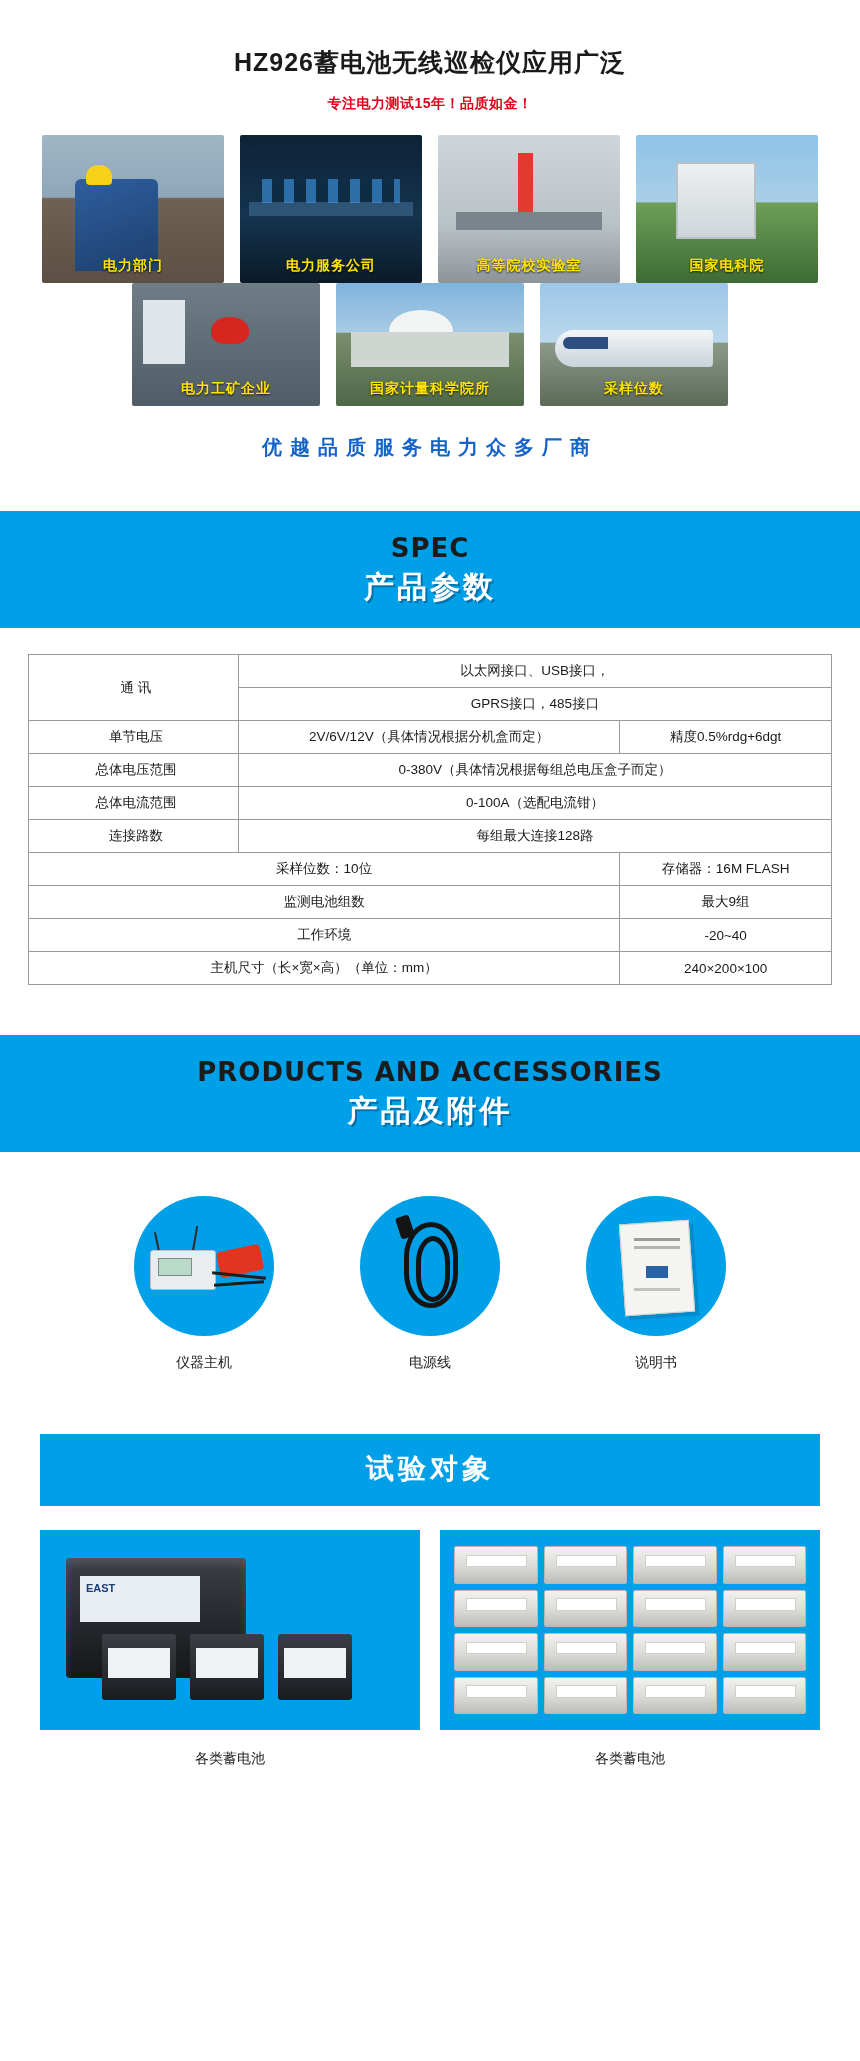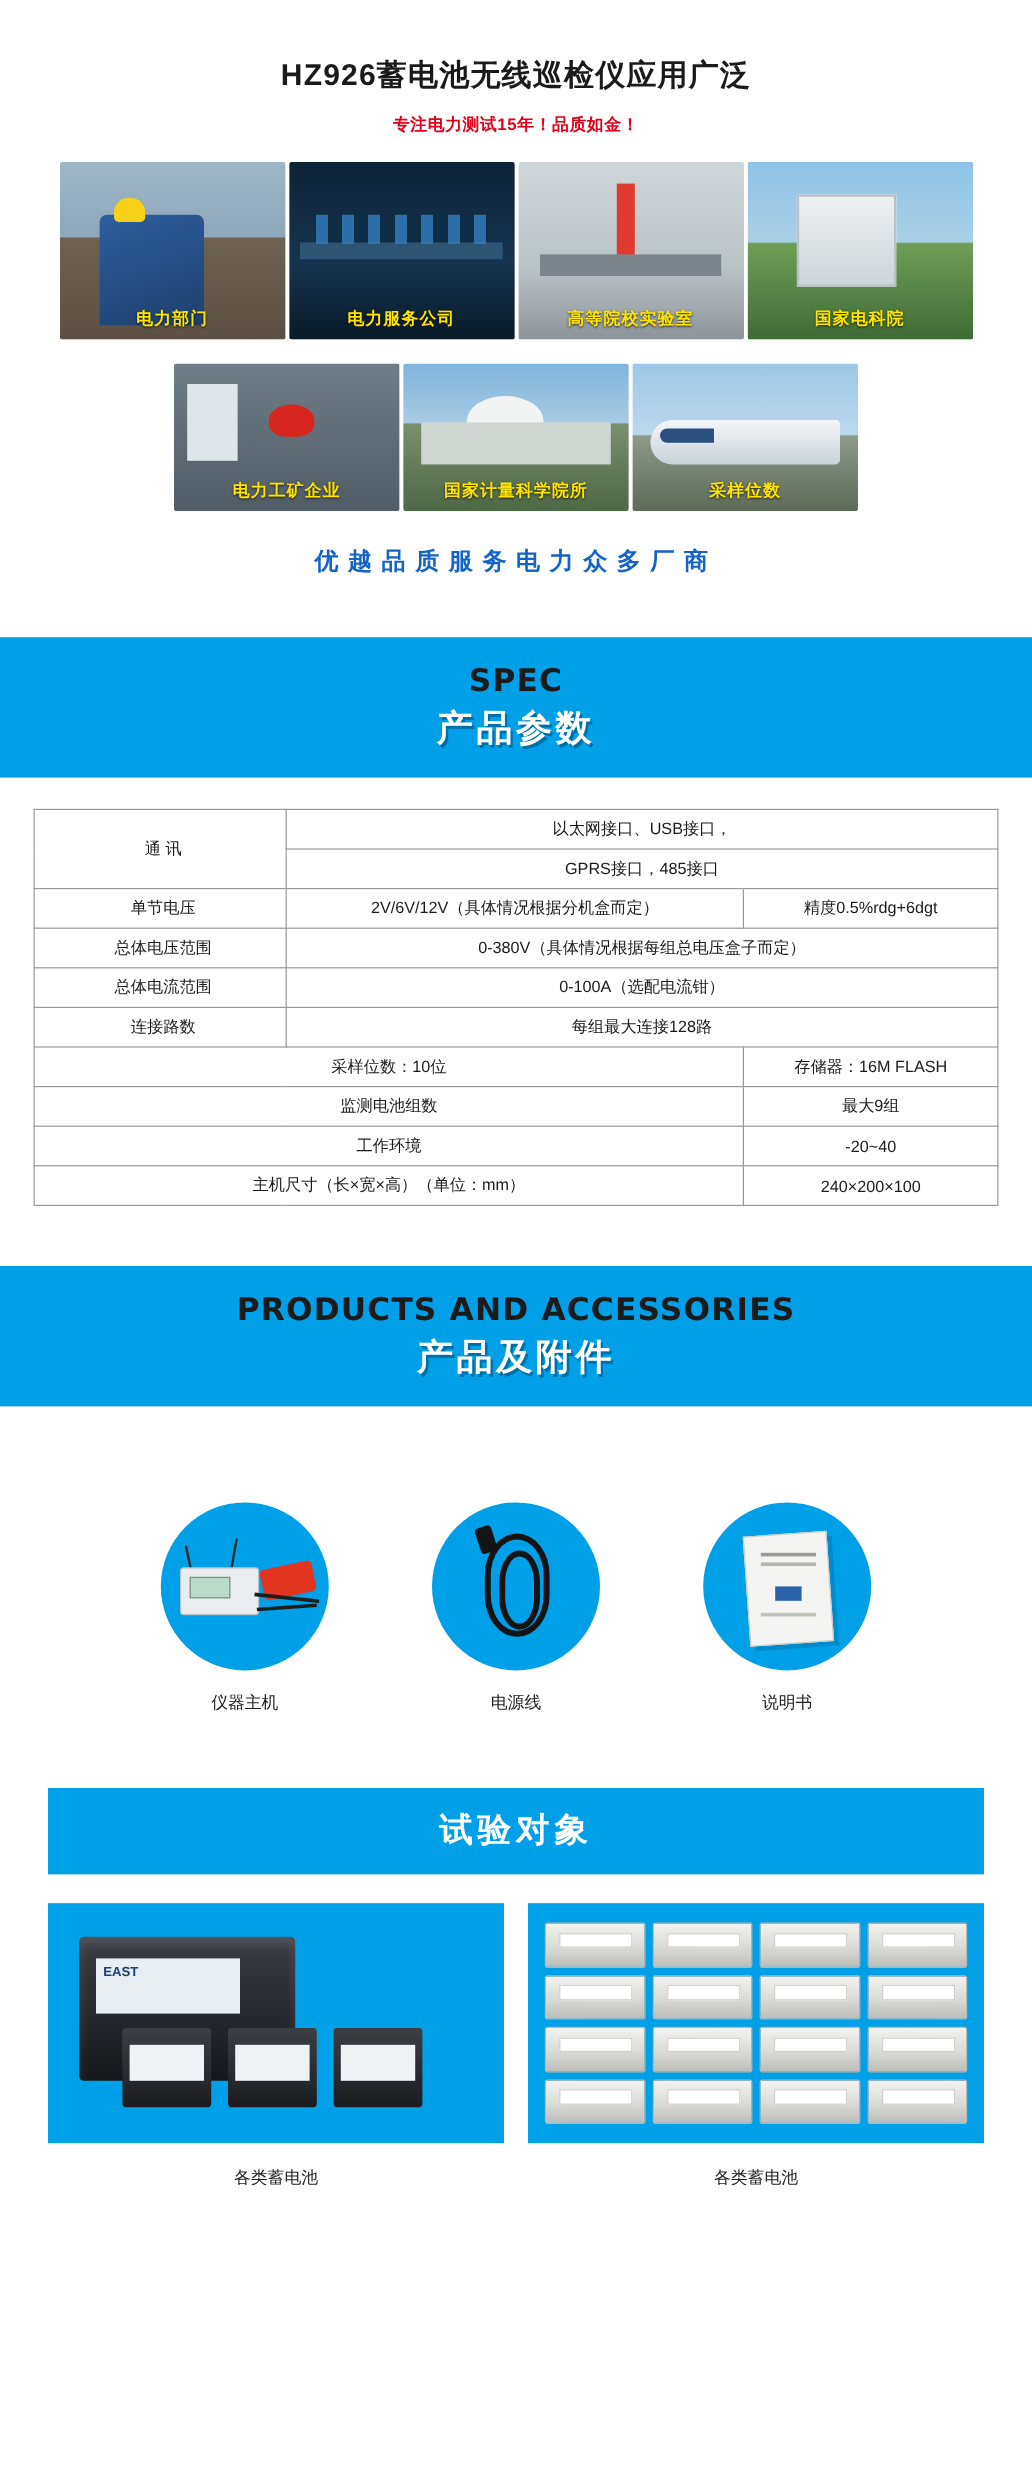--- a/index.html
+++ b/index.html
@@ -22,21 +22,21 @@
   }
   .hero-sub {
     margin-top: 16px;
     font-size: 14px;
     font-weight: bold;
     color: #e2001a;
     letter-spacing: .5px;
   }
 
   .gallery { width: 776px; margin: 22px auto 0; }
-  .grow { display: flex; gap: 3px; justify-content: center; margin-bottom: 20px; }
+  .grow { display: flex; gap: 16px; justify-content: center; margin-bottom: 0; }
   .gcell {
     position: relative;
     width: 188px; height: 148px;
     overflow: hidden;
     border-radius: 2px;
   }
   .gcell.r2 { width: 188px; height: 123px; }
   .gcap {
     position: absolute; left: 0; right: 0; bottom: 8px;
     text-align: center;
@@ -138,21 +138,21 @@
     text-align: center;
     vertical-align: middle;
   }
   table.spec td.lbl { width: 210px; padding-left: 11px; }
 
   
   .acc-row {
     display: flex;
     justify-content: center;
     gap: 66px;
-    padding: 80px 0 10px;
+    padding: 44px 0 10px;
   }
   .acc { width: 160px; text-align: center; }
   .circ {
     width: 140px; height: 140px;
     margin: 0 auto;
     border-radius: 50%;
     background: #00a0e9;
     position: relative;
     overflow: hidden;
   }

